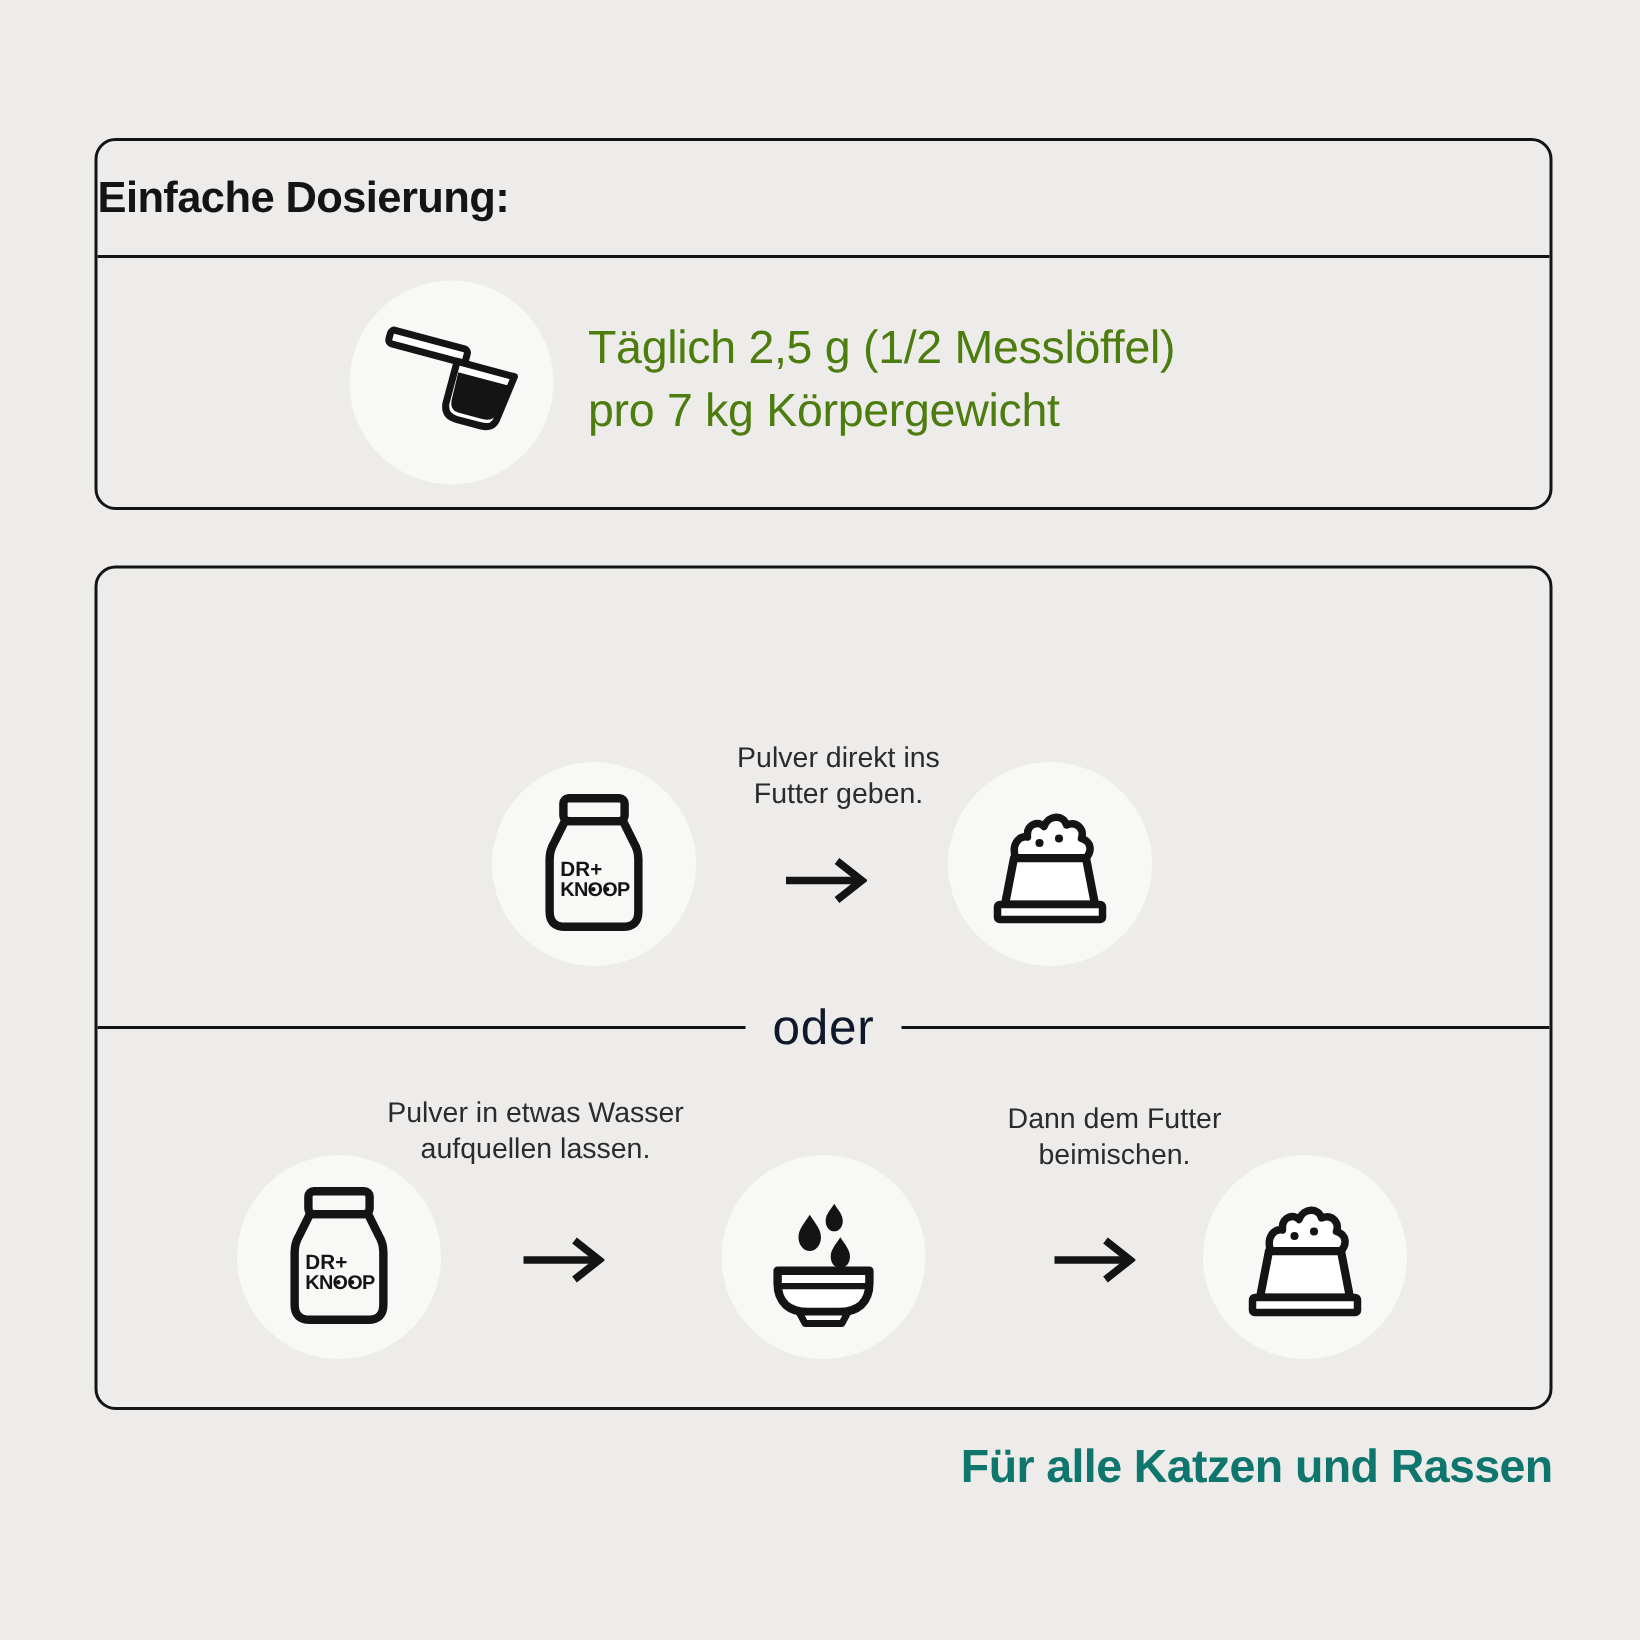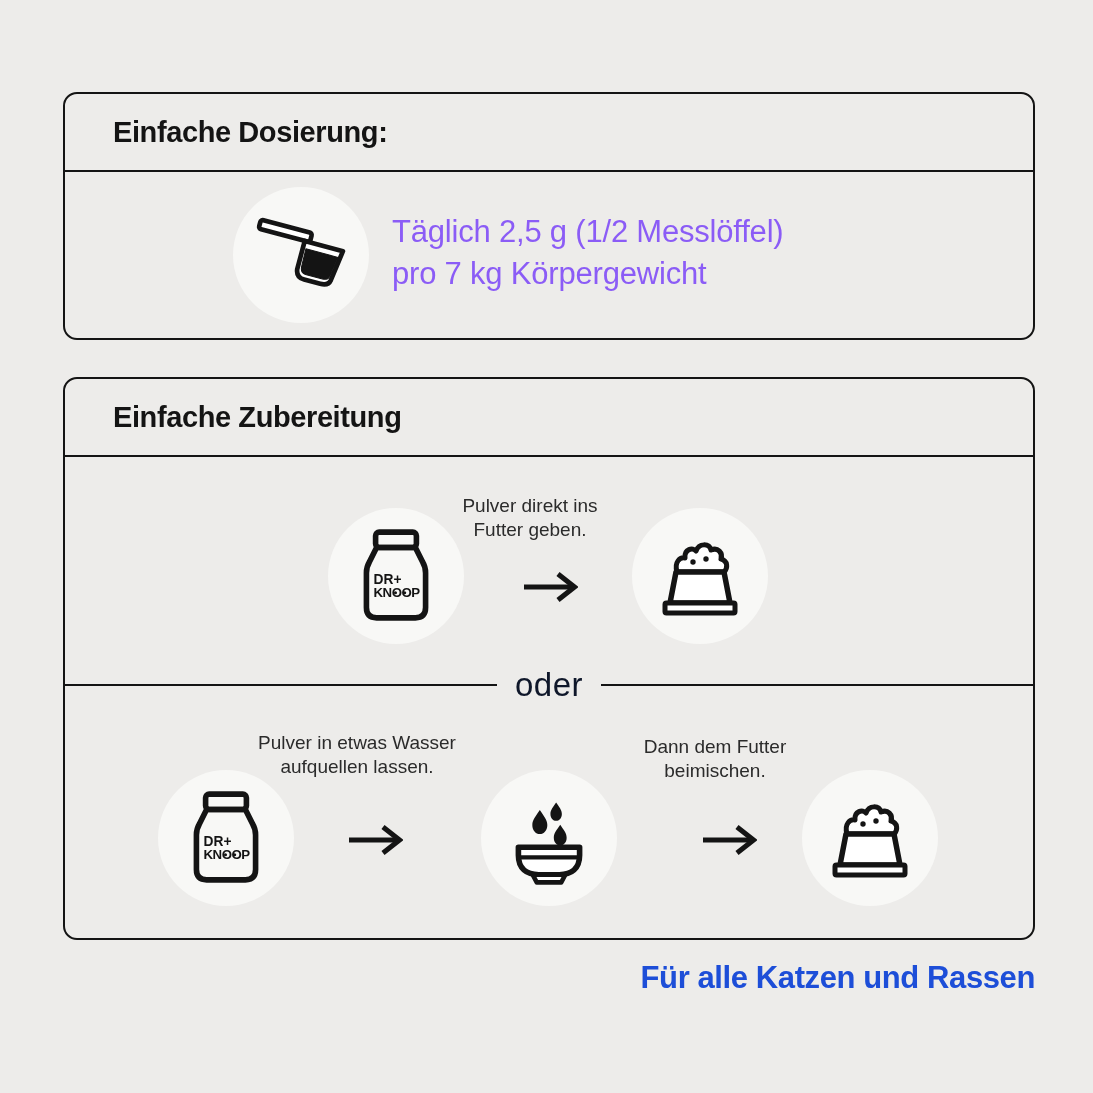--- a/index.html
+++ b/index.html
@@ -16,21 +16,21 @@
   
   .card{
     position:absolute;left:63px;width:972px;
     border:2.5px solid #141414;border-radius:14px;
     box-sizing:border-box;background:transparent;
   }
   #dosage-card{top:92px;height:248px;}
   #prep-card{top:377px;height:563px;}
   .card-header{
     height:78px;display:flex;align-items:center;
-    padding-left:48px;border-bottom:2.5px solid #141414;
+    border-bottom:2.5px solid #141414;
     box-sizing:border-box;
   }
   .card-title{
     font-size:29px;font-weight:800;letter-spacing:-0.4px;color:#141414;
   }
 
   
   .circle{
     position:absolute;width:136px;height:136px;border-radius:50%;
     background:#f8f8f6;display:flex;align-items:center;justify-content:center;
@@ -38,52 +38,52 @@
   #dosage-circle{left:168px;top:93px;}
   #p1-circle-pouch{left:263px;top:129px;}
   #p1-circle-food{left:567px;top:129px;}
   #p2-circle-pouch{left:93px;top:391px;}
   #p2-circle-water{left:416px;top:391px;}
   #p2-circle-food{left:737px;top:391px;}
 
   
   .dosage-text{
     position:absolute;left:327px;top:117px;
-    font-size:31px;line-height:42px;color:#8b5cf6;letter-spacing:-0.2px;
+    font-size:31px;line-height:42px;color:#4d7c0f;letter-spacing:-0.2px;
   }
 
   
   .caption{
     position:absolute;text-align:center;
     font-size:19px;line-height:23.5px;color:#2b2b2b;
   }
-  #p1-caption{left:355px;top:115px;width:220px;}
+  #p1-caption{left:384px;top:115px;width:220px;}
   #p2-caption-a{left:172px;top:352px;width:240px;}
-  #p2-caption-b{left:535px;top:356px;width:230px;text-align:center;}
+  #p2-caption-b{left:563px;top:356px;width:230px;text-align:center;}
 
   
   .arrow{position:absolute;width:56px;height:32px;}
   #p1-arrow{left:457px;top:192px;}
   #p2-arrow-a{left:282px;top:445px;}
   #p2-arrow-b{left:636px;top:445px;}
 
   
   .oder-divider{
     position:absolute;left:0;right:0;top:289px;height:34px;
     display:flex;align-items:center;
   }
   .oder-line{flex:1;height:2.5px;background:#141414;}
   .oder-label{
     padding:0 18px;font-size:33px;color:#0f172a;letter-spacing:0.5px;
   }
 
   
   .tagline{
     position:absolute;right:58px;top:960px;
-    font-size:31px;font-weight:800;letter-spacing:-0.4px;color:#1d4ed8;
+    font-size:31px;font-weight:800;letter-spacing:-0.4px;color:#0f766e;
     white-space:nowrap;
   }
 
   .icon{display:block;}
   .defs-hidden{position:absolute;width:0;height:0;overflow:hidden;}
 </style>
 </head>
 <body>
 
 <svg class="defs-hidden" aria-hidden="true">
@@ -150,23 +150,20 @@
           <use href="#sym-scoop"></use>
         </svg>
     </div>
     <div class="dosage-text">
       <div>Täglich 2,5 g (1/2 Messlöffel)</div>
       <div>pro 7 kg Körpergewicht</div>
     </div>
   </section>
 
   <section class="card" id="prep-card">
-    <div class="card-header">
-      <span class="card-title">Einfache Zubereitung</span>
-    </div>
 
     <div class="caption" id="p1-caption">
       <div>Pulver direkt ins</div>
       <div>Futter geben.</div>
     </div>
     <div class="circle" id="p1-circle-pouch">
       <svg class="icon" width="102" height="102">
           <use href="#sym-pouch"></use>
         </svg>
     </div>

